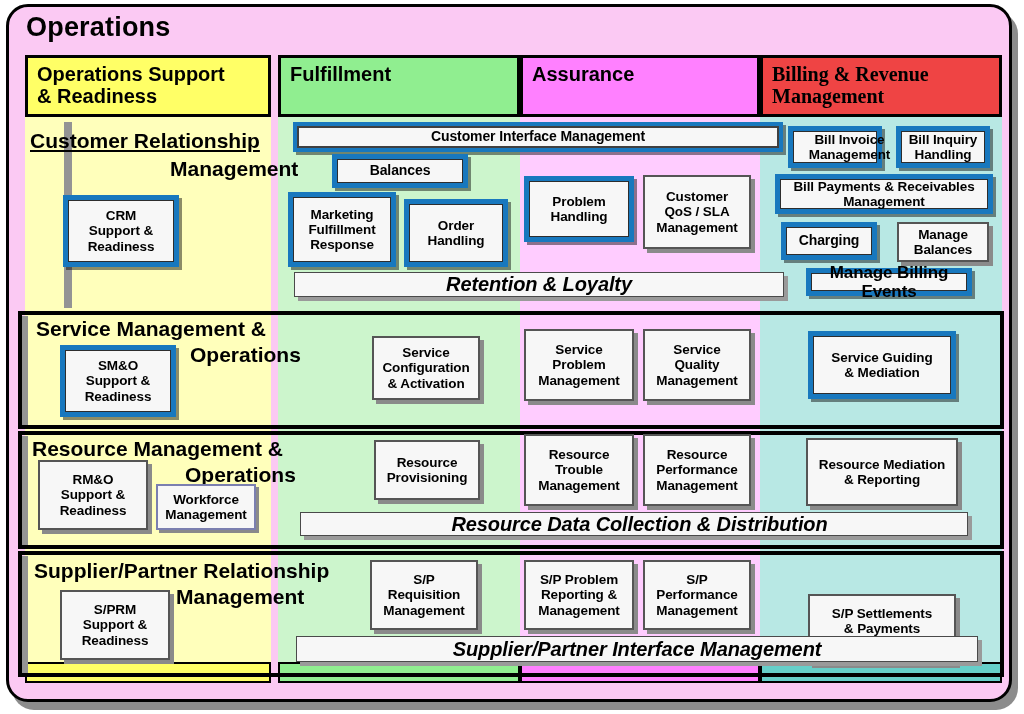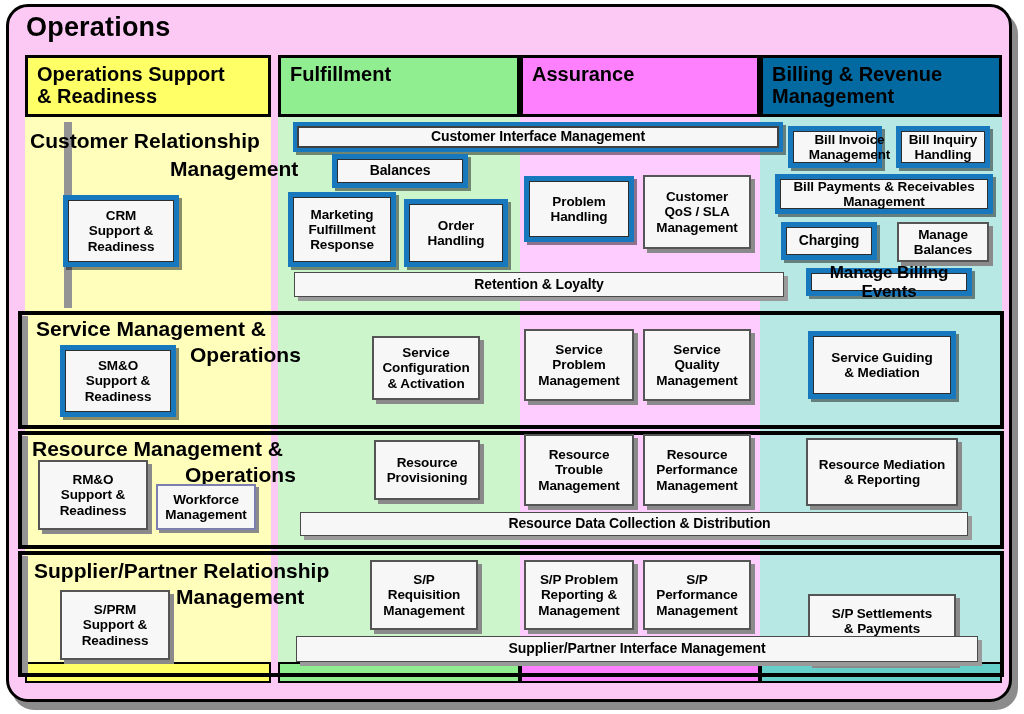--- a/index.html
+++ b/index.html
@@ -86,21 +86,22 @@
   
   .pbox.lav{
     background:#f7f7f7;border:2px solid #7b7fb0;
     box-shadow:3px 3px 0 #8a8a8a;
     padding:2px 4px;
   }
   
   .pbox.banner{
     background:#f7f7f7;border:1px solid #4a4a4a;
     box-shadow:4px 4px 0 #9a9a9a;
-    font-size:14px;
+    font-size:20px;
+    font-style:italic;
   }
   .pbox.bannerblue{
     background:#1878be;padding:4px;
     box-shadow:3px 3px 0 rgba(0,0,0,.45);
   }
   .pbox.bannerblue > .inner{
     width:100%;height:100%;background:#f7f7f7;border:2px solid #404040;
     display:flex;align-items:center;justify-content:center;
     box-sizing:border-box;font-size:14px;
   }
@@ -134,38 +135,38 @@
 
   <div class="colstrip" style="left:520px;top:55px;width:240px;height:628px;">
     <div class="hdr" style="height:62px;background:#ff80ff;">
       <div class="lbl" style="white-space:pre-line;">Assurance</div>
     </div>
     <div class="body" style="top:62px;height:545px;background:#ffccff;"></div>
     <div class="foot" style="top:607px;height:21px;background:#ff80ff;"></div>
   </div>
 
   <div class="colstrip" style="left:760px;top:55px;width:242px;height:628px;">
-    <div class="hdr" style="height:62px;background:#0369a1;">
+    <div class="hdr" style="height:62px;background:#ef4444;font-family:Liberation Serif, serif;">
       <div class="lbl" style="white-space:pre-line;">Billing &amp; Revenue
 Management</div>
     </div>
     <div class="body" style="top:62px;height:545px;background:#b8e8e4;"></div>
     <div class="foot" style="top:607px;height:21px;background:#66cfc9;"></div>
   </div>
 
   <div class="rowshadow" style="left:64px;top:122px;width:8px;height:186px;"></div>
   <div class="rowshadow" style="left:20px;top:316px;width:8px;height:112px;"></div>
   <div class="rowshadow" style="left:20px;top:436px;width:8px;height:112px;"></div>
   <div class="rowshadow" style="left:20px;top:556px;width:8px;height:120px;"></div>
 
   <div class="rowbox" style="left:18px;top:311px;width:986px;height:118px;"></div>
   <div class="rowbox" style="left:18px;top:431px;width:986px;height:118px;"></div>
   <div class="rowbox" style="left:18px;top:551px;width:986px;height:126px;"></div>
 
-  <div class="rowtitle" style="left:30px;top:130px;">Customer Relationship</div>
+  <div class="rowtitle" style="left:30px;top:130px;text-decoration:underline;">Customer Relationship</div>
   <div class="rowtitle" style="left:170px;top:158px;">Management</div>
 
   <div class="rowtitle" style="left:36px;top:318px;">Service Management &amp;</div>
   <div class="rowtitle" style="left:190px;top:344px;">Operations</div>
 
   <div class="rowtitle" style="left:32px;top:438px;">Resource Management &amp;</div>
   <div class="rowtitle" style="left:185px;top:464px;">Operations</div>
 
   <div class="rowtitle" style="left:34px;top:560px;">Supplier/Partner  Relationship</div>
   <div class="rowtitle" style="left:176px;top:586px;">Management</div>

